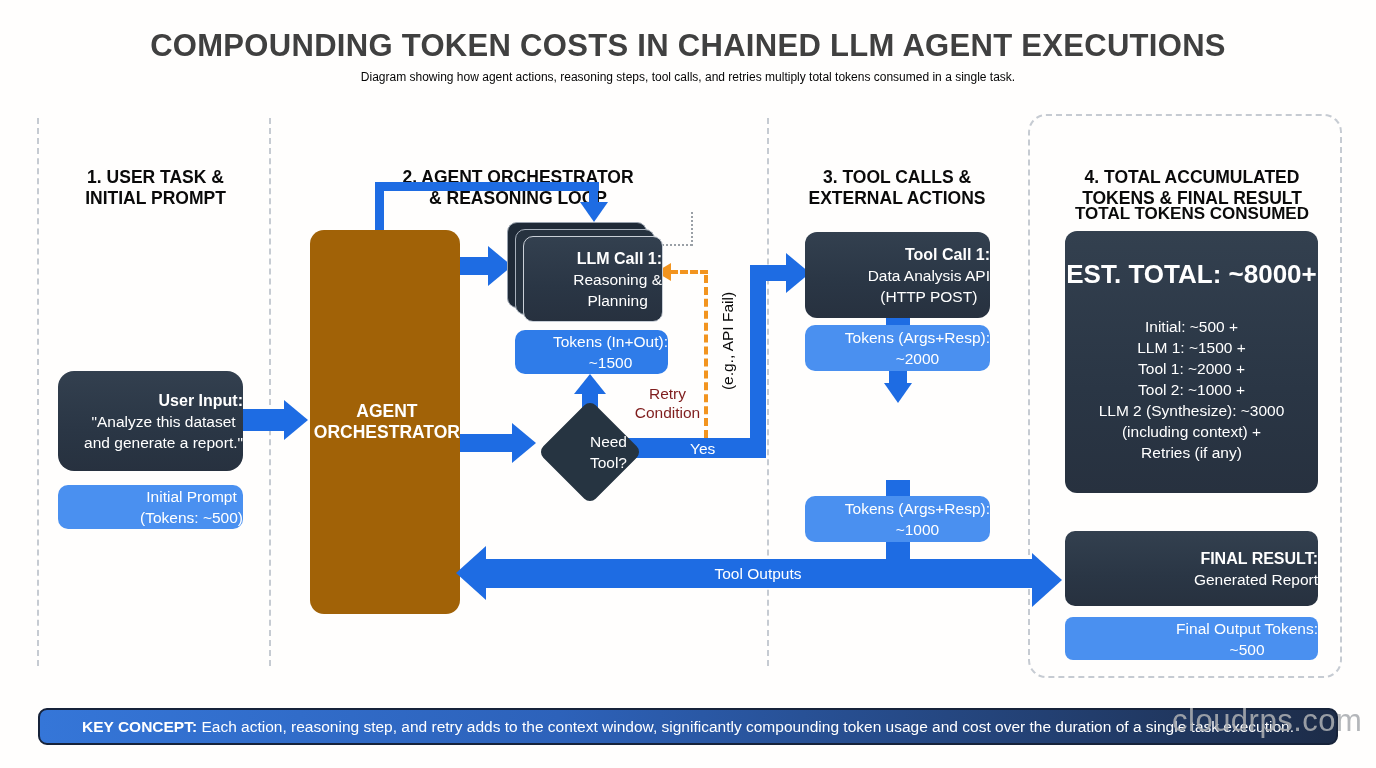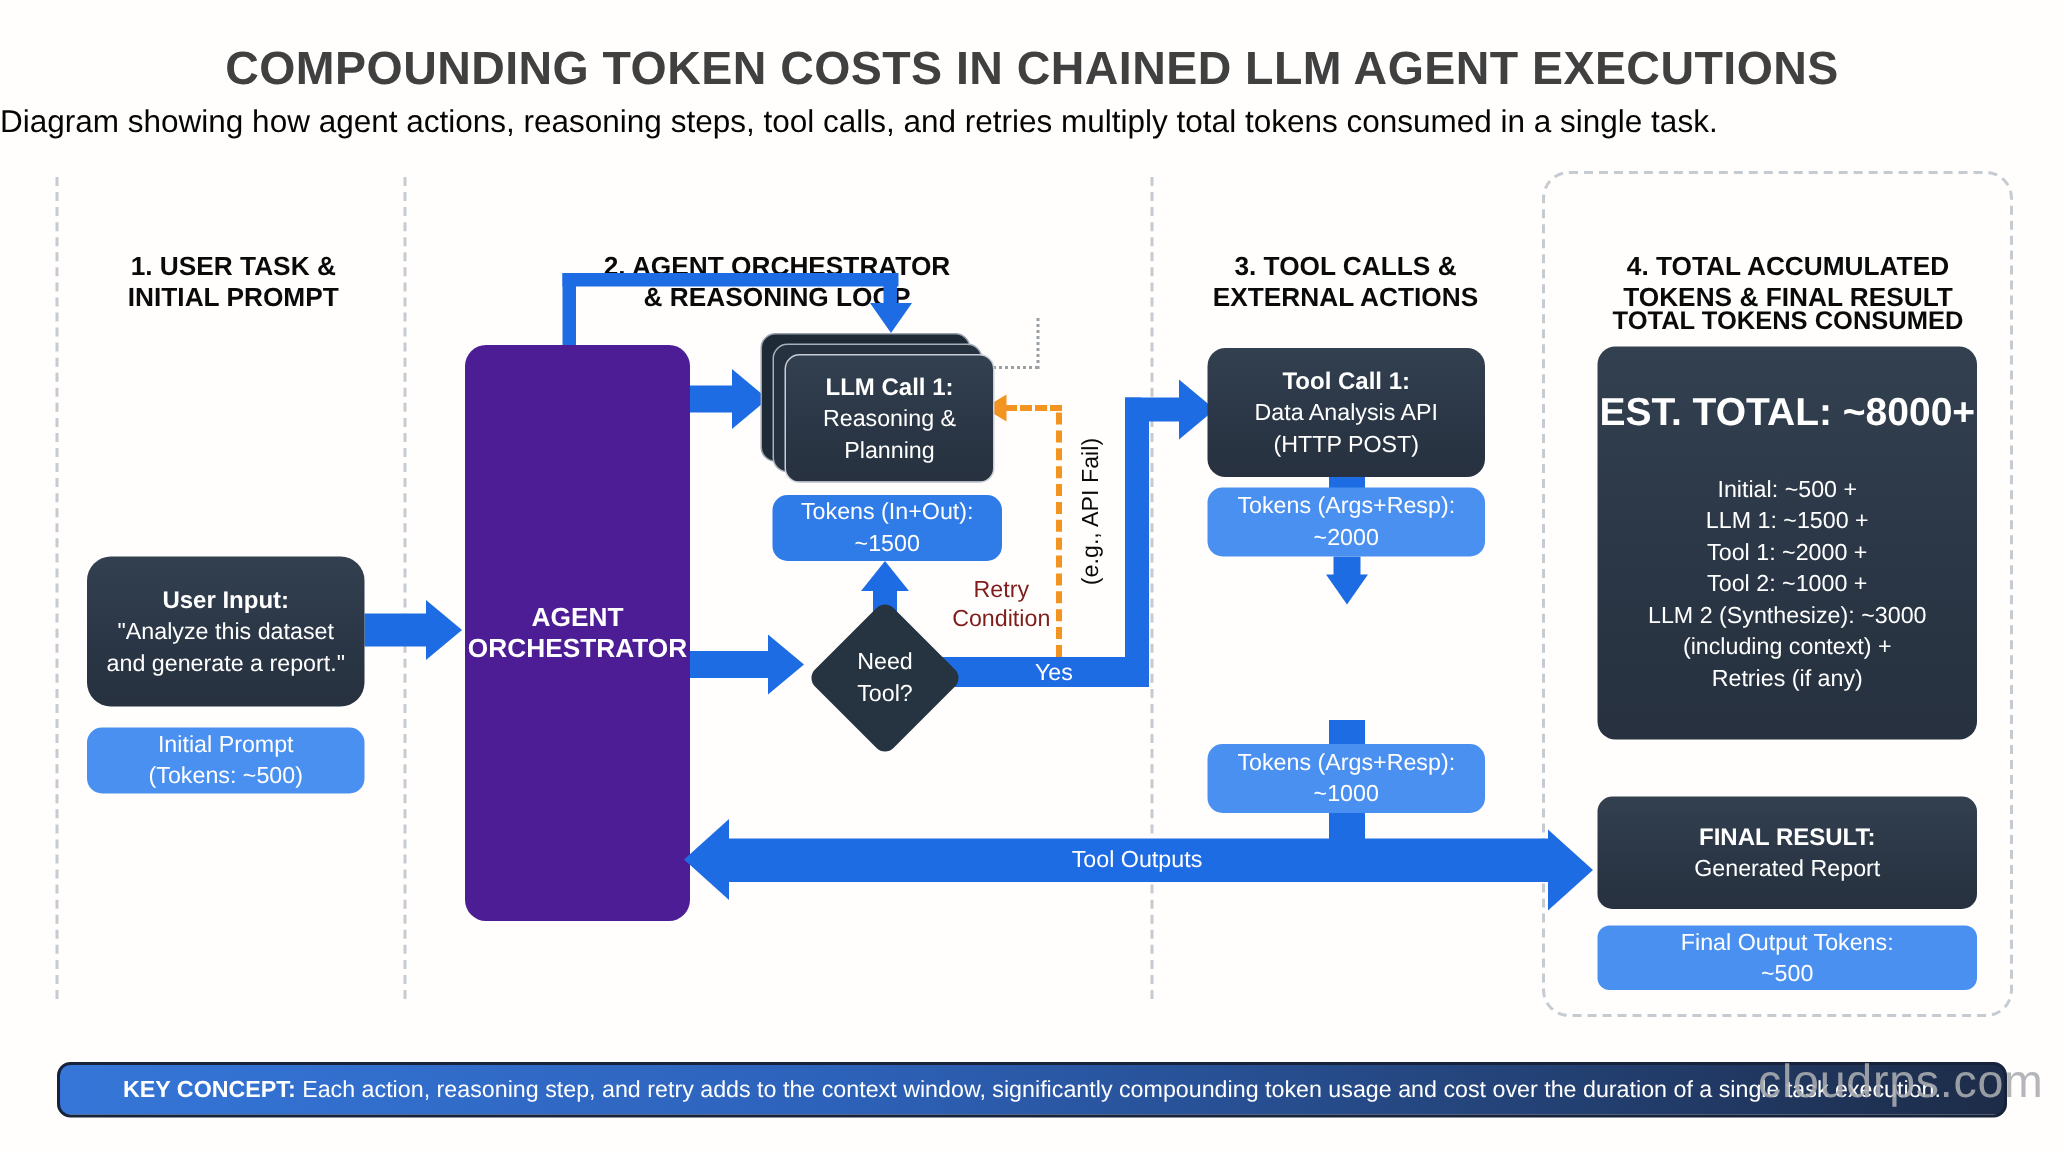--- a/index.html
+++ b/index.html
@@ -7,38 +7,38 @@
               font-family:"Liberation Sans", sans-serif; }
   .stage { position:relative; width:1376px; height:768px; background:#fffefd; }
 
   .abs { position:absolute; }
   .pre { white-space:pre-line; }
   .ctr { text-align:center; }
 
   
   .title { left:0; right:0; top:28px; text-align:center; font-size:31px; font-weight:bold;
            color:#404040; letter-spacing:0.3px; }
-  .subtitle { left:0; right:0; top:70px; font-size:21px; color:#050505; }
+  .subtitle { left:0; right:0; top:70px; text-align:center; font-size:12px; color:#050505; }
 
   .col-header { top:121px; font-size:17.5px; font-weight:bold; color:#0a0a0a;
                 line-height:21px; text-align:center; white-space:pre-line;margin-top:46px; }
 
   
   .vsep { top:118px; height:548px; width:0; border-left:2px dashed #c6cbd2; }
   .col4-frame { left:1028px; top:114px; width:314px; height:564px;
                 border:2px dashed #c6cbd2; border-radius:18px; }
 
   
   .dark  { background:linear-gradient(180deg,#33404f 0%,#2a3645 60%,#27313f 100%);
            color:#fff; }
-  .blue  { background:#4c1d95; color:#fff; }
+  .blue  { background:#a16207; color:#fff; }
   .lblue { background:#4a90f0; color:#fff; }
   .mblue { background:#2f7ce9; color:#fff; }
   .card  { border-radius:12px; display:flex; flex-direction:column;
-           align-items:center; justify-content:center; line-height:21px; }
+           align-items:flex-end; justify-content:center; line-height:21px; }
   .card b { font-size:16px; }
   .fs15 { font-size:15.5px; }
 
   
   .a-body { background:#1e6ce3; position:absolute; }
   .tri { position:absolute; width:0; height:0; }
   .tri.right { border-top:20px solid transparent; border-bottom:20px solid transparent;
                border-left:24px solid #1e6ce3; }
   .tri.left  { border-top:27px solid transparent; border-bottom:27px solid transparent;
                border-right:30px solid #1e6ce3; }

